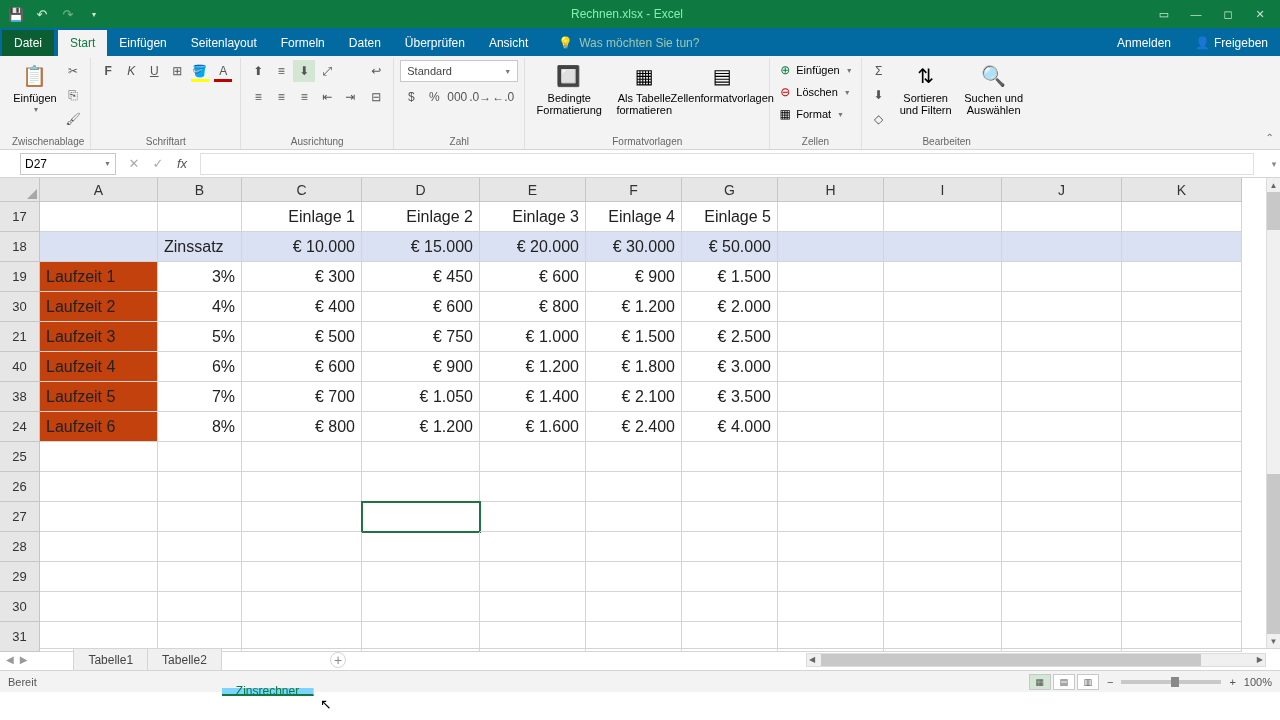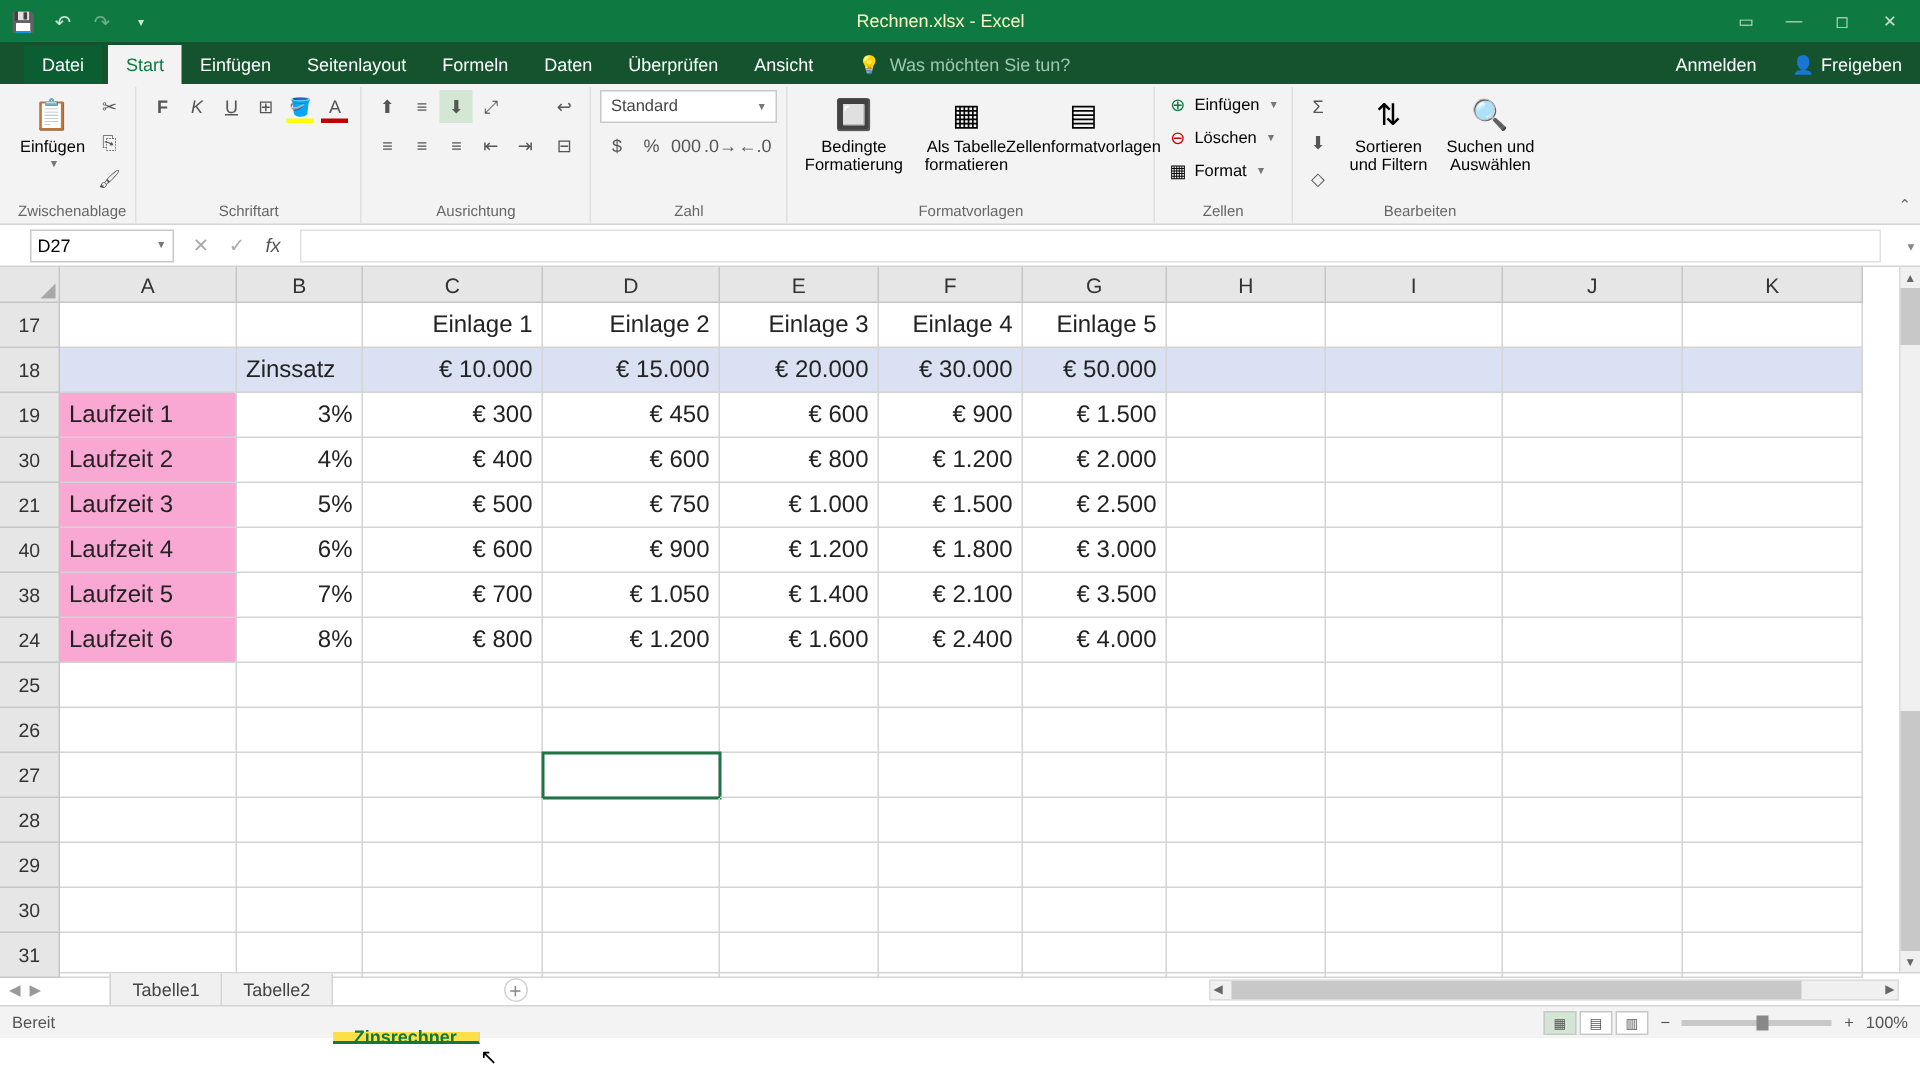--- a/index.html
+++ b/index.html
@@ -2,26 +2,26 @@
 <html><head>
 <meta charset="utf-8">
 <style>
 * { box-sizing: border-box; margin: 0; padding: 0; font-family: 'Segoe UI', Tahoma, sans-serif; }
 body { width: 1280px; height: 720px; overflow: hidden; background: #fff; font-size: 12px; user-select: none; }
 
 
 .titlebar { height: 28px; background: #0e7a41; display: flex; align-items: center; color: #fff; padding: 0 4px; }
 .titlebar .qat { display: flex; align-items: center; gap: 2px; }
 .titlebar .qat span { width: 24px; height: 24px; display: flex; align-items: center; justify-content: center; font-size: 13px; color: #d0e8d8; }
-.titlebar .title { flex: 1; text-align: center; font-size: 12px; color: #fef9c3; }
+.titlebar .title { flex: 1; text-align: center; font-size: 12px; color: #86efac; }
 .titlebar .winbtns { display: flex; gap: 0; }
 .titlebar .winbtns span { width: 32px; height: 24px; display: flex; align-items: center; justify-content: center; font-size: 11px; color: #c8e0d0; }
 
 
-.ribbontabs { height: 28px; background: #14532d; display: flex; align-items: flex-end; color: #fff; padding-left: 16px; justify-content: space-between; }
+.ribbontabs { height: 28px; background: #0369a1; display: flex; align-items: flex-end; color: #fff; padding-left: 2px; justify-content: space-between; }
 .ribbontabs .tab { padding: 6px 12px 6px; font-size: 12px; color: #fff; cursor: pointer; }
 .ribbontabs .tab.file { background: #0a5e32; margin-right: 4px; }
 .ribbontabs .tab.active { background: #f3f3f3; color: #0e7a41; }
 .ribbontabs .tellme { margin-left: 12px; display: flex; align-items: center; color: #9ec8ae; font-size: 12px; padding: 6px; gap: 6px; }
 .ribbontabs .spacer { flex: 1; }
 .ribbontabs .acct { padding: 6px 12px; font-size: 12px; }
 .ribbontabs .share { padding: 6px 12px; font-size: 12px; display: flex; align-items: center; gap: 4px; }
 
 
 .ribbon { height: 94px; background: #f3f3f3; border-bottom: 1px solid #d4d4d4; display: flex; padding: 2px 6px 0; position: relative; }
@@ -59,36 +59,36 @@
 
 .grid-area { position: relative; height: 470px; background: #fff; }
 .grid { display: grid; grid-template-columns: 40px 118px 84px 120px 118px 106px 96px 96px 106px 118px 120px 120px; }
 .colhdr, .rowhdr, .corner { background: #e6e6e6; border-right: 1px solid #c6c6c6; border-bottom: 1px solid #c6c6c6; display: flex; align-items: center; justify-content: center; font-size: 13px; color: #333; height: 24px; }
 .colhdr { font-size: 14px; }
 .corner { position: relative; }
 .corner::after { content: ''; position: absolute; right: 2px; bottom: 2px; width: 0; height: 0; border-right: 10px solid #a8a8a8; border-top: 10px solid transparent; }
 .rowhdr { height: 30px; font-size: 13px; }
 .cell { border-right: 1px solid #d4d4d4; border-bottom: 1px solid #d4d4d4; height: 30px; display: flex; align-items: center; padding: 0 6px; font-size: 16px; color: #222; }
 .cell.r { justify-content: flex-end; }
-.cell.hl-green { background: #f9a8d4; }
+.cell.hl-green { background: #c2410c; }
 .cell.hl-blue { background: #d9e1f2; }
 .cell.selected { outline: 2px solid #217346; outline-offset: -1px; }
 
 .vscroll { position: absolute; right: 0; top: 0; width: 14px; height: 100%; background: #f0f0f0; border-left: 1px solid #dcdcdc; }
 .vscroll .up, .vscroll .down { height: 14px; display: flex; align-items: center; justify-content: center; font-size: 8px; color: #666; }
 .vscroll .thumb { position: absolute; top: 14px; width: 100%; height: 38px; background: #c8c8c8; }
 .vscroll .thumb2 { position: absolute; bottom: 14px; width: 100%; height: 160px; background: #c8c8c8; }
 
 
 .sheettabs { height: 22px; background: #fff; border-top: 1px solid #d4d4d4; display: flex; align-items: stretch; }
 .sheettabs .nav { display: flex; align-items: center; padding: 0 6px; gap: 6px; color: #999; font-size: 10px; }
 .sheettabs .tabs { display: flex; align-items: stretch; }
 .sheettabs .tab { padding: 3px 14px; border-right: 1px solid #d4d4d4; font-size: 12px; background: #f0f0f0; color: #444; position: relative; cursor: pointer; display: flex; align-items: center; }
 .sheettabs .tab:first-child { border-left: 1px solid #d4d4d4; margin-left: 40px; }
-.sheettabs .tab.active { background: #fde047; color: #0e7a41; font-weight: 700; border-bottom: 2px solid #0e7a41; margin-top: 39px; }
+.sheettabs .tab.active { background: #7dd3fc; color: #0e7a41; font-weight: 400; border-bottom: 2px solid #0e7a41; margin-top: 39px; }
 .sheettabs .add { width: 24px; display: flex; align-items: center; justify-content: center; color: #888; font-size: 14px; border: 1px solid #d4d4d4; border-radius: 50%; width: 16px; height: 16px; align-self: center; margin-left: 16px; }
 .sheettabs .hscroll { flex: 1; display: flex; align-items: center; justify-content: flex-end; padding-right: 14px; }
 .sheettabs .hscroll .track { width: 460px; height: 14px; background: #f0f0f0; border: 1px solid #dcdcdc; position: relative; }
 .sheettabs .hscroll .track span { position: absolute; font-size: 8px; color: #666; top: 1px; }
 .sheettabs .hscroll .thumb { position: absolute; left: 14px; top: 0; height: 100%; width: 380px; background: #c8c8c8; }
 
 
 .status { height: 22px; background: #f3f3f3; border-top: 1px solid #d4d4d4; display: flex; align-items: center; padding: 0 8px; font-size: 11px; color: #555; }
 .status .spacer { flex: 1; }
 .status .viewbtns span { width: 22px; height: 16px; display: inline-flex; align-items: center; justify-content: center; border: 1px solid #c8c8c8; margin-left: -1px; font-size: 9px; background: #fff; }

